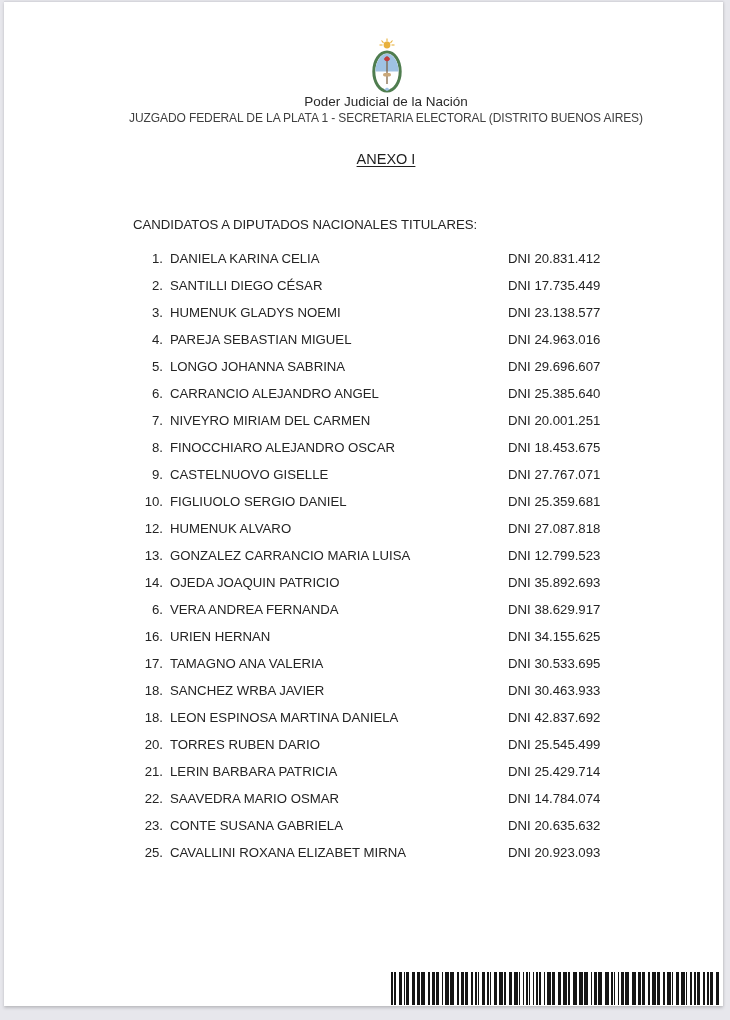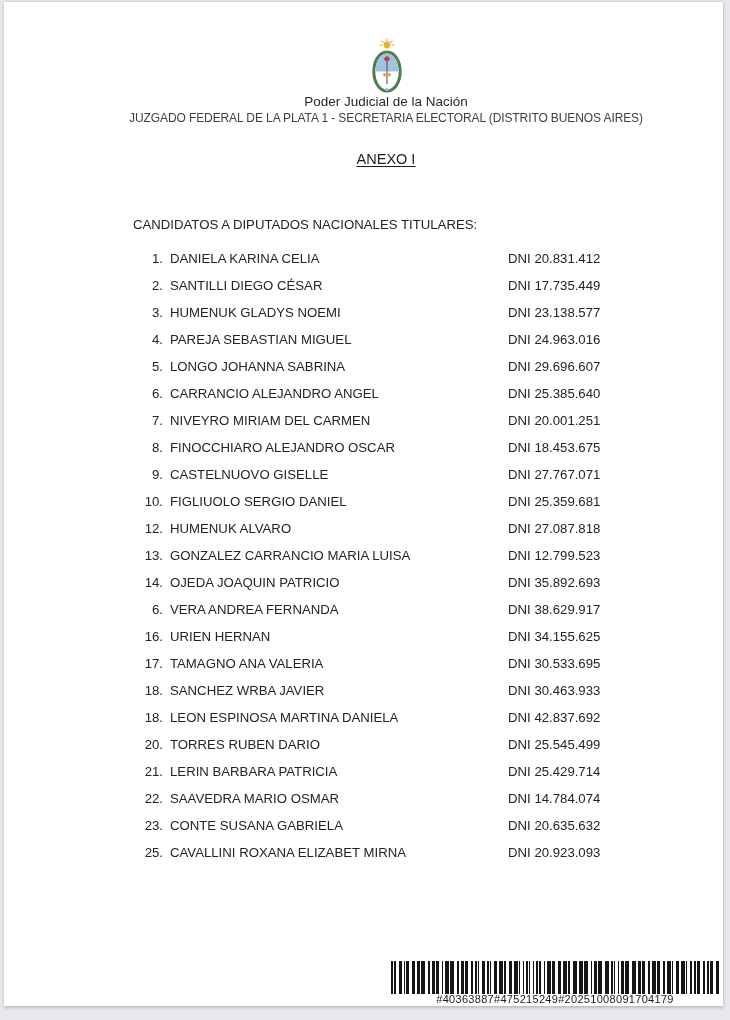--- a/index.html
+++ b/index.html
@@ -230,15 +230,14 @@
       </div>
       <div class="row">
         <span class="num">25.</span>
         <span class="name">CAVALLINI ROXANA ELIZABET MIRNA</span>
         <span class="dni">DNI 20.923.093</span>
       </div>
     </div>
 
   <div class="barcode-block">
     <div class="barcode-bars"><span class="bc-bar" style="width: 2px; margin-right: 1px;"></span><span class="bc-bar" style="width: 2px; margin-right: 3px;"></span><span class="bc-bar" style="width: 3px; margin-right: 2px;"></span><span class="bc-bar" style="width: 1px; margin-right: 1px;"></span><span class="bc-bar" style="width: 3px; margin-right: 3px;"></span><span class="bc-bar" style="width: 3px; margin-right: 2px;"></span><span class="bc-bar" style="width: 3px; margin-right: 1px;"></span><span class="bc-bar" style="width: 4px; margin-right: 3px;"></span><span class="bc-bar" style="width: 2px; margin-right: 2px;"></span><span class="bc-bar" style="width: 3px; margin-right: 1px;"></span><span class="bc-bar" style="width: 3px; margin-right: 3px;"></span><span class="bc-bar" style="width: 1px; margin-right: 2px;"></span><span class="bc-bar" style="width: 4px; margin-right: 1px;"></span><span class="bc-bar" style="width: 4px; margin-right: 3px;"></span><span class="bc-bar" style="width: 2px; margin-right: 2px;"></span><span class="bc-bar" style="width: 3px; margin-right: 1px;"></span><span class="bc-bar" style="width: 3px; margin-right: 3px;"></span><span class="bc-bar" style="width: 2px; margin-right: 2px;"></span><span class="bc-bar" style="width: 2px; margin-right: 1px;"></span><span class="bc-bar" style="width: 1px; margin-right: 3px;"></span><span class="bc-bar" style="width: 3px; margin-right: 2px;"></span><span class="bc-bar" style="width: 2px; margin-right: 1px;"></span><span class="bc-bar" style="width: 1px; margin-right: 3px;"></span><span class="bc-bar" style="width: 3px; margin-right: 2px;"></span><span class="bc-bar" style="width: 4px; margin-right: 1px;"></span><span class="bc-bar" style="width: 2px; margin-right: 3px;"></span><span class="bc-bar" style="width: 3px; margin-right: 2px;"></span><span class="bc-bar" style="width: 4px; margin-right: 1px;"></span><span class="bc-bar" style="width: 1px; margin-right: 3px;"></span><span class="bc-bar" style="width: 1px; margin-right: 2px;"></span><span class="bc-bar" style="width: 2px; margin-right: 1px;"></span><span class="bc-bar" style="width: 1px; margin-right: 3px;"></span><span class="bc-bar" style="width: 1px; margin-right: 2px;"></span><span class="bc-bar" style="width: 2px; margin-right: 1px;"></span><span class="bc-bar" style="width: 2px; margin-right: 3px;"></span><span class="bc-bar" style="width: 1px; margin-right: 2px;"></span><span class="bc-bar" style="width: 4px; margin-right: 1px;"></span><span class="bc-bar" style="width: 3px; margin-right: 3px;"></span><span class="bc-bar" style="width: 3px; margin-right: 2px;"></span><span class="bc-bar" style="width: 4px; margin-right: 1px;"></span><span class="bc-bar" style="width: 2px; margin-right: 3px;"></span><span class="bc-bar" style="width: 4px; margin-right: 2px;"></span><span class="bc-bar" style="width: 4px; margin-right: 1px;"></span><span class="bc-bar" style="width: 4px; margin-right: 3px;"></span><span class="bc-bar" style="width: 1px; margin-right: 2px;"></span><span class="bc-bar" style="width: 3px; margin-right: 1px;"></span><span class="bc-bar" style="width: 4px; margin-right: 3px;"></span><span class="bc-bar" style="width: 4px; margin-right: 2px;"></span><span class="bc-bar" style="width: 2px; margin-right: 1px;"></span><span class="bc-bar" style="width: 1px; margin-right: 3px;"></span><span class="bc-bar" style="width: 1px; margin-right: 2px;"></span><span class="bc-bar" style="width: 3px; margin-right: 1px;"></span><span class="bc-bar" style="width: 4px; margin-right: 3px;"></span><span class="bc-bar" style="width: 4px; margin-right: 2px;"></span><span class="bc-bar" style="width: 3px; margin-right: 1px;"></span><span class="bc-bar" style="width: 3px; margin-right: 3px;"></span><span class="bc-bar" style="width: 2px; margin-right: 2px;"></span><span class="bc-bar" style="width: 4px; margin-right: 1px;"></span><span class="bc-bar" style="width: 3px; margin-right: 3px;"></span><span class="bc-bar" style="width: 2px; margin-right: 2px;"></span><span class="bc-bar" style="width: 4px; margin-right: 1px;"></span><span class="bc-bar" style="width: 1px; margin-right: 3px;"></span><span class="bc-bar" style="width: 3px; margin-right: 2px;"></span><span class="bc-bar" style="width: 4px; margin-right: 1px;"></span><span class="bc-bar" style="width: 1px; margin-right: 3px;"></span><span class="bc-bar" style="width: 2px; margin-right: 2px;"></span><span class="bc-bar" style="width: 2px; margin-right: 1px;"></span><span class="bc-bar" style="width: 3px; margin-right: 3px;"></span><span class="bc-bar" style="width: 2px; margin-right: 2px;"></span><span class="bc-bar" style="width: 2px; margin-right: 1px;"></span><span class="bc-bar" style="width: 3px; margin-right: 3px;"></span><span class="bc-bar" style="width: 3px; margin-right: 2px;"></span></div>
-    <div class="barcode-text">#40363887#475215249#20251008091704179</div>
   </div>
 </div>
 
 </body></html>

